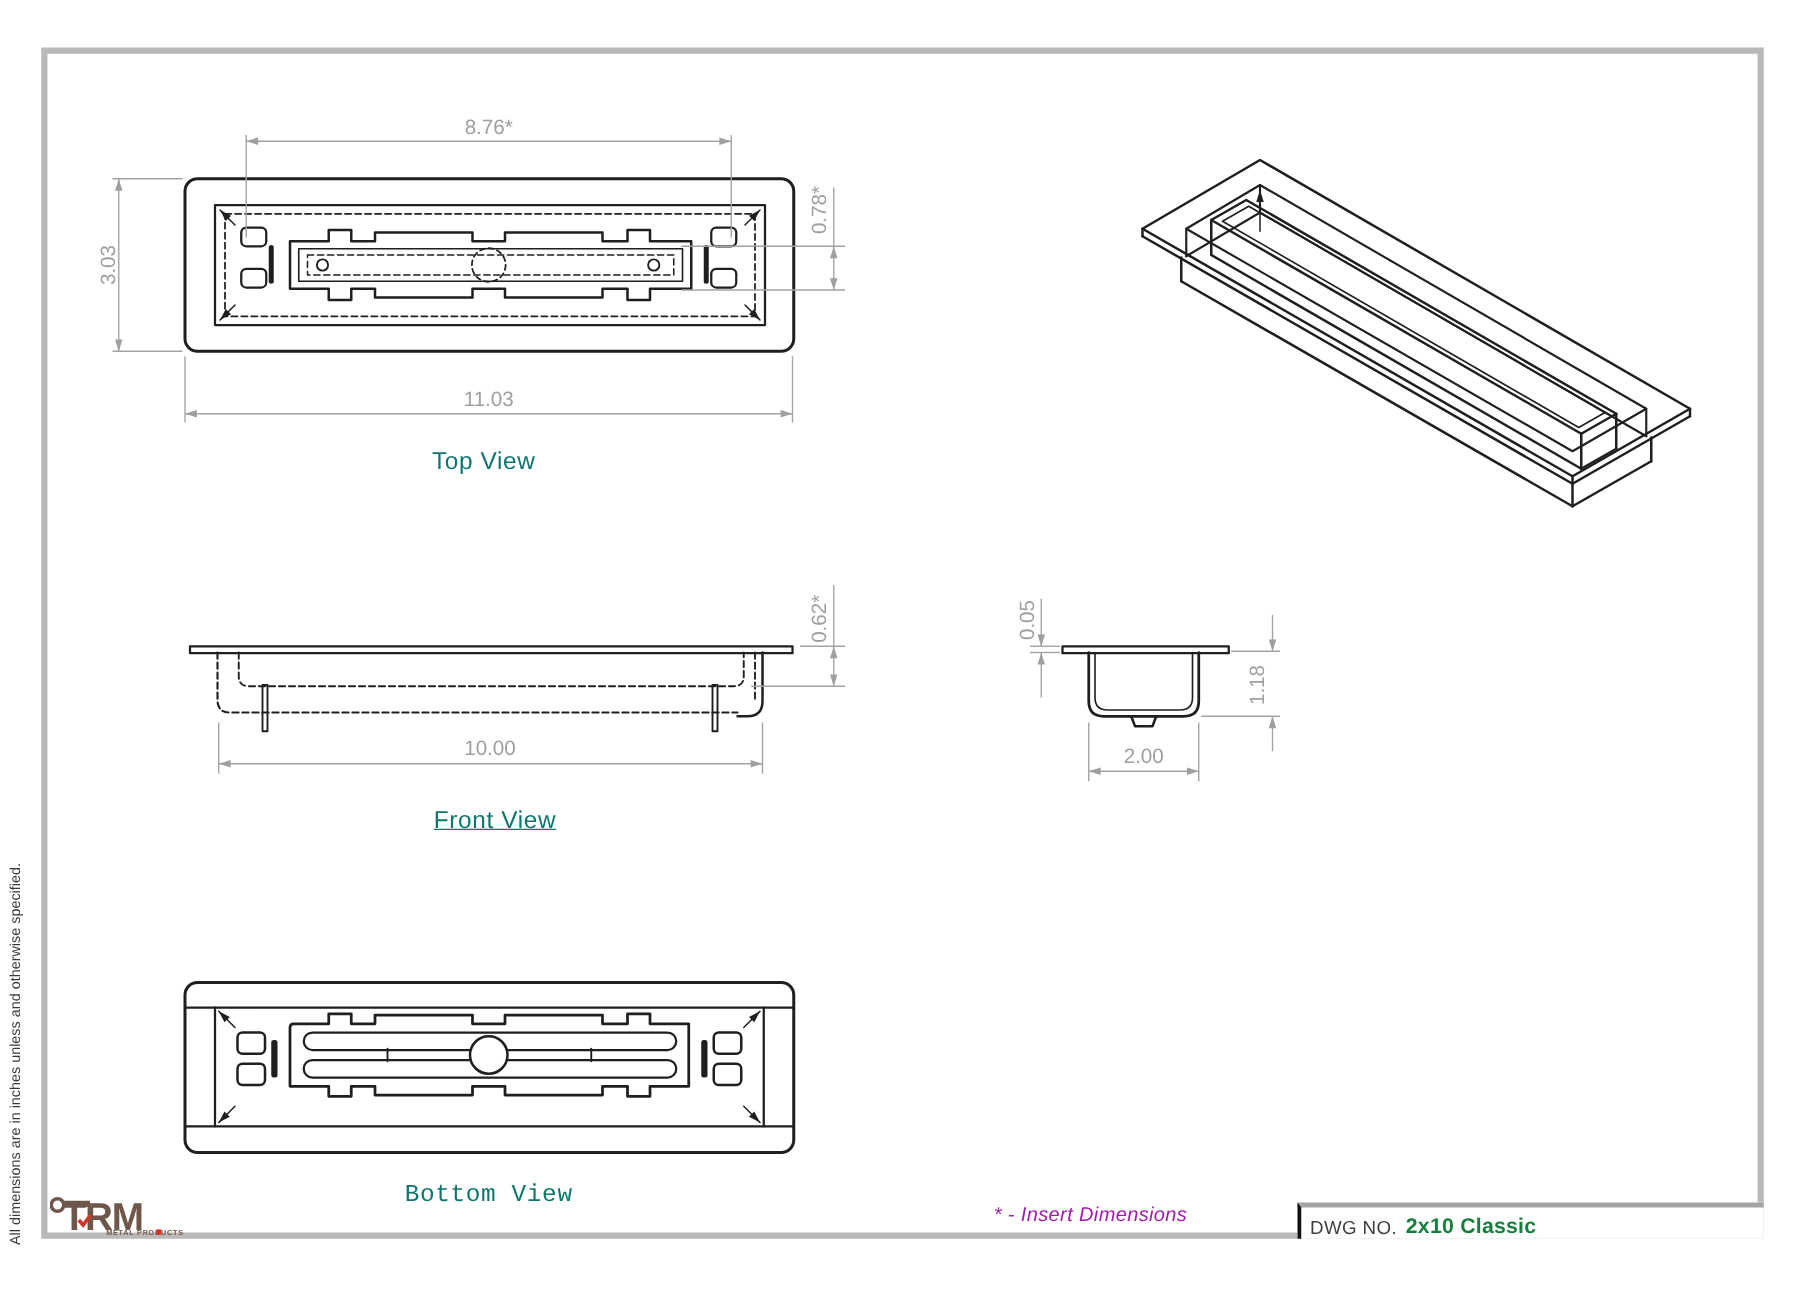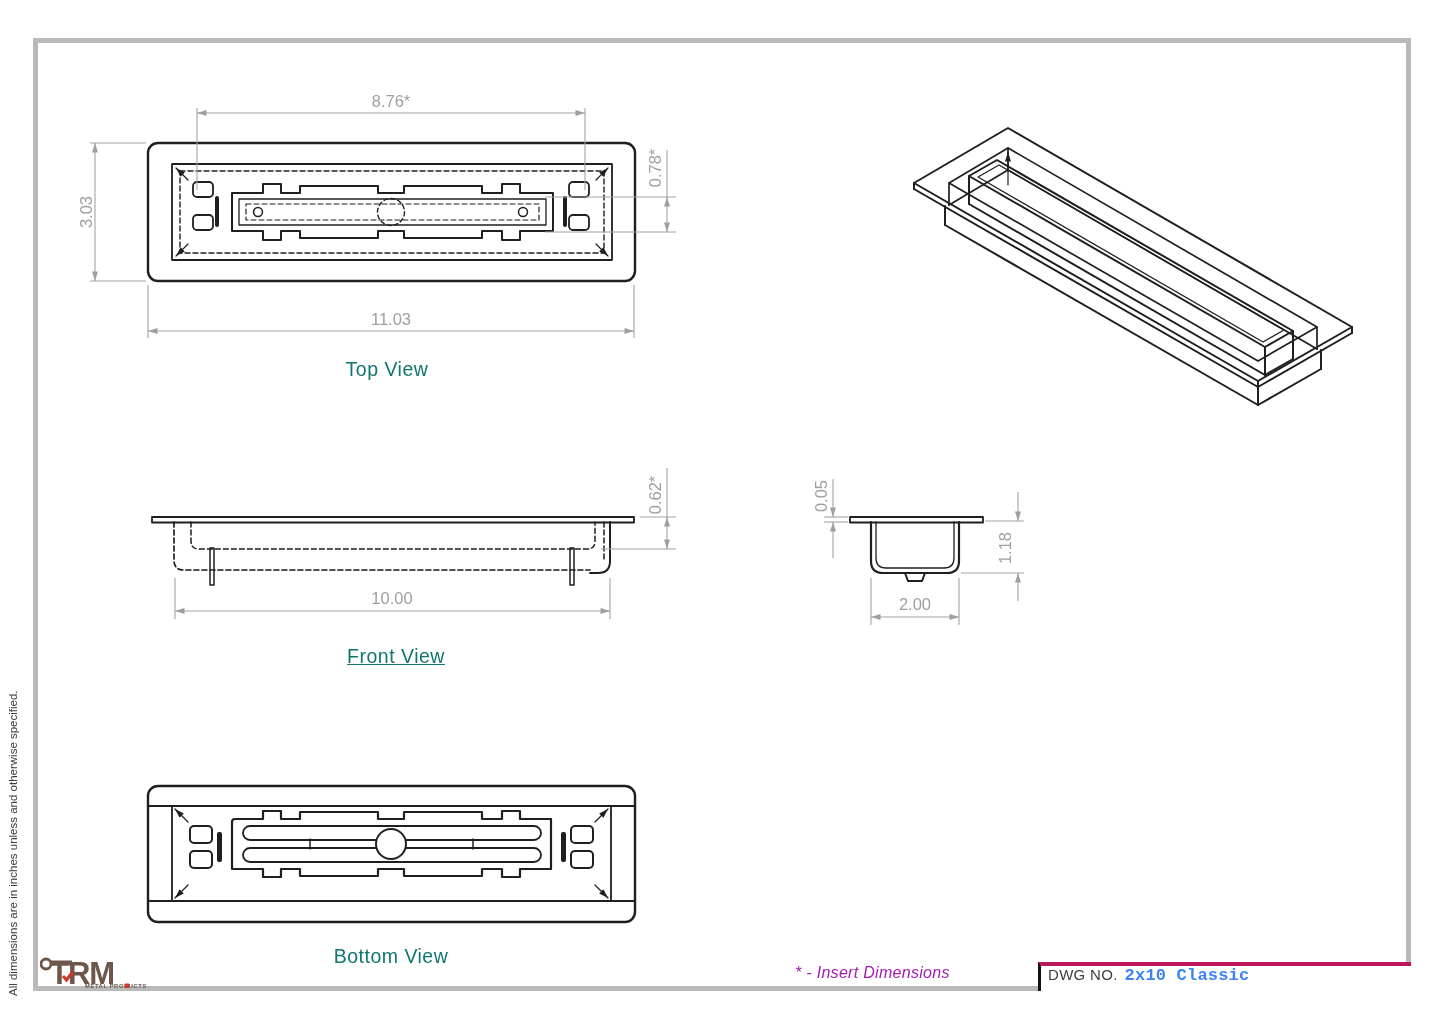--- a/index.html
+++ b/index.html
@@ -7,25 +7,25 @@
        font-family:"Liberation Sans",sans-serif;}
   .canvas{position:absolute;inset:0;}
   .sheet-border{position:absolute;left:33px;top:38px;width:1378px;height:953px;
        border:5px solid #b9b9b9;box-sizing:border-box;background:#fff;}
   svg.draw{position:absolute;left:0;top:0;}
   .view-label{position:absolute;transform:translateX(-50%);
        font-size:19.5px;color:#0f766e;letter-spacing:.5px;white-space:nowrap;}
   .footnote{position:absolute;left:795px;top:964px;font-size:16px;color:#a21caf;
        letter-spacing:.3px;white-space:nowrap;font-style:italic;}
   .title-block{position:absolute;left:1038px;top:962px;width:373px;height:29px;
-       border-top:4px solid #be185d;border-left:3px solid #111;box-sizing:border-box;
-       background:#fff;display:flex;align-items:flex-start;padding-left:7px;}
+       border-top:4px solid #a3a3a3;border-left:3px solid #111;box-sizing:border-box;
+       background:#fff;display:flex;align-items:flex-end;padding-left:7px;}
   .title-block .lbl{font-size:15px;color:#3f3f3f;letter-spacing:.3px;}
-  .title-block .val{font-size:17px;font-weight:bold;color:#3b82f6;margin-left:7px;
-       letter-spacing:.2px;font-family:Liberation Mono, monospace;}
+  .title-block .val{font-size:17px;font-weight:bold;color:#15803d;margin-left:7px;
+       letter-spacing:.2px;}
   .footer-text{position:absolute;left:37px;top:999px;width:1130px;
        font-size:14.6px;color:#4c4c4c;letter-spacing:.1px;white-space:nowrap;}
   .side-note{position:absolute;left:7px;top:996px;transform:rotate(-90deg);
        transform-origin:0 0;font-size:11.5px;color:#3a3a3a;white-space:nowrap;}
   .logo{position:absolute;left:40px;top:947px;width:140px;height:46px;}
   .dim-text{fill:#9f9f9f;font-size:16.5px;font-family:"Liberation Sans",sans-serif;}
 </style>
 </head>
 <body>
 
@@ -200,21 +200,21 @@
       <text class="dim-text" x="656" y="500" transform="rotate(-90 656 495)">0.62*</text>
       <text class="dim-text" x="392" y="604">10.00</text>
       <text class="dim-text" x="822" y="501" transform="rotate(-90 822 496)">0.05</text>
       <text class="dim-text" x="1006" y="553" transform="rotate(-90 1006 548)">1.18</text>
       <text class="dim-text" x="915" y="610">2.00</text>
     </g>
   </svg>
 
   <div class="view-label" style="left:387px;top:358px;">Top View</div>
   <div class="view-label" style="left:396px;top:645px;text-decoration:underline;">Front View</div>
-  <div class="view-label" style="left:391px;top:945px;">Bottom View</div>
+  <div class="view-label" style="left:391px;top:945px;font-family:Liberation Mono, monospace;">Bottom View</div>
 
   <div class="footnote">* - Insert Dimensions</div>
 
   <div class="title-block">
     <span class="lbl">DWG NO.</span>
     <span class="val">2x10 Classic</span>
   </div>
 
 
   <div class="side-note">All dimensions are in inches unless and otherwise specified.</div>

